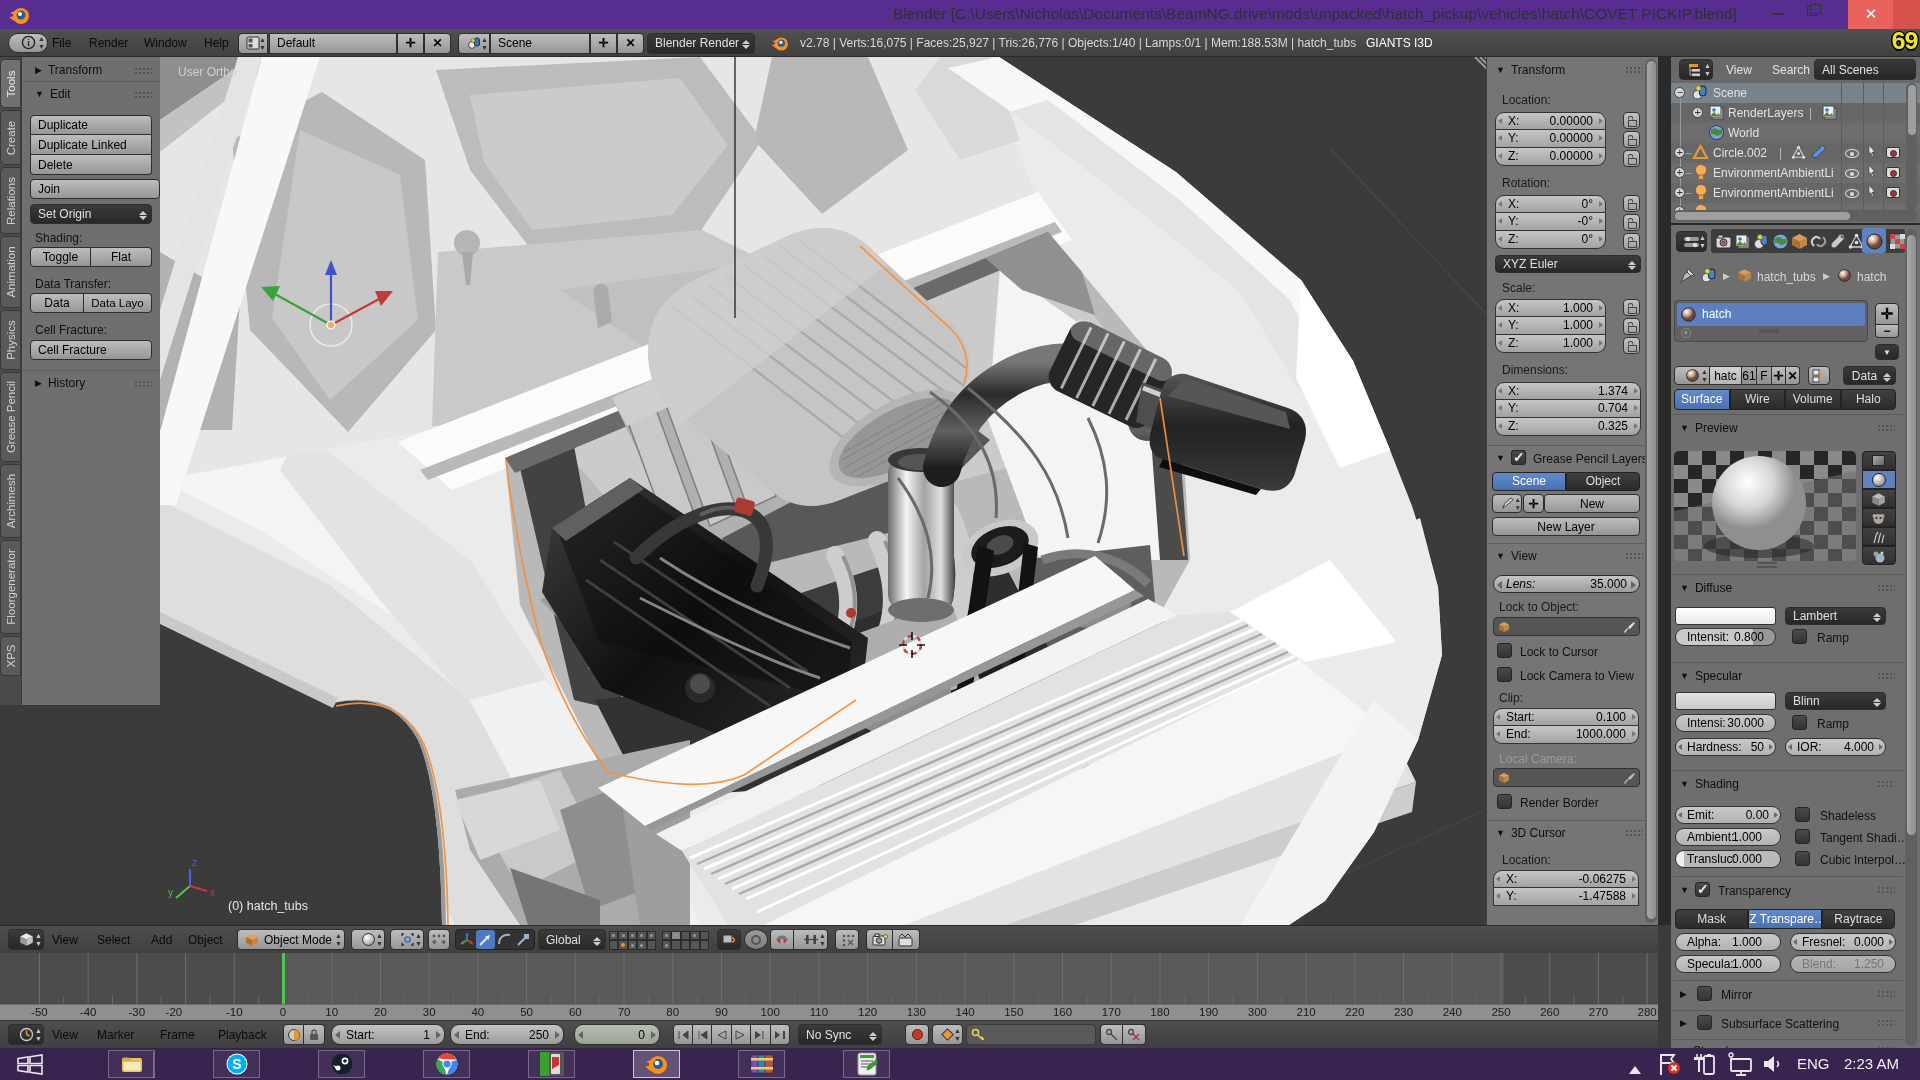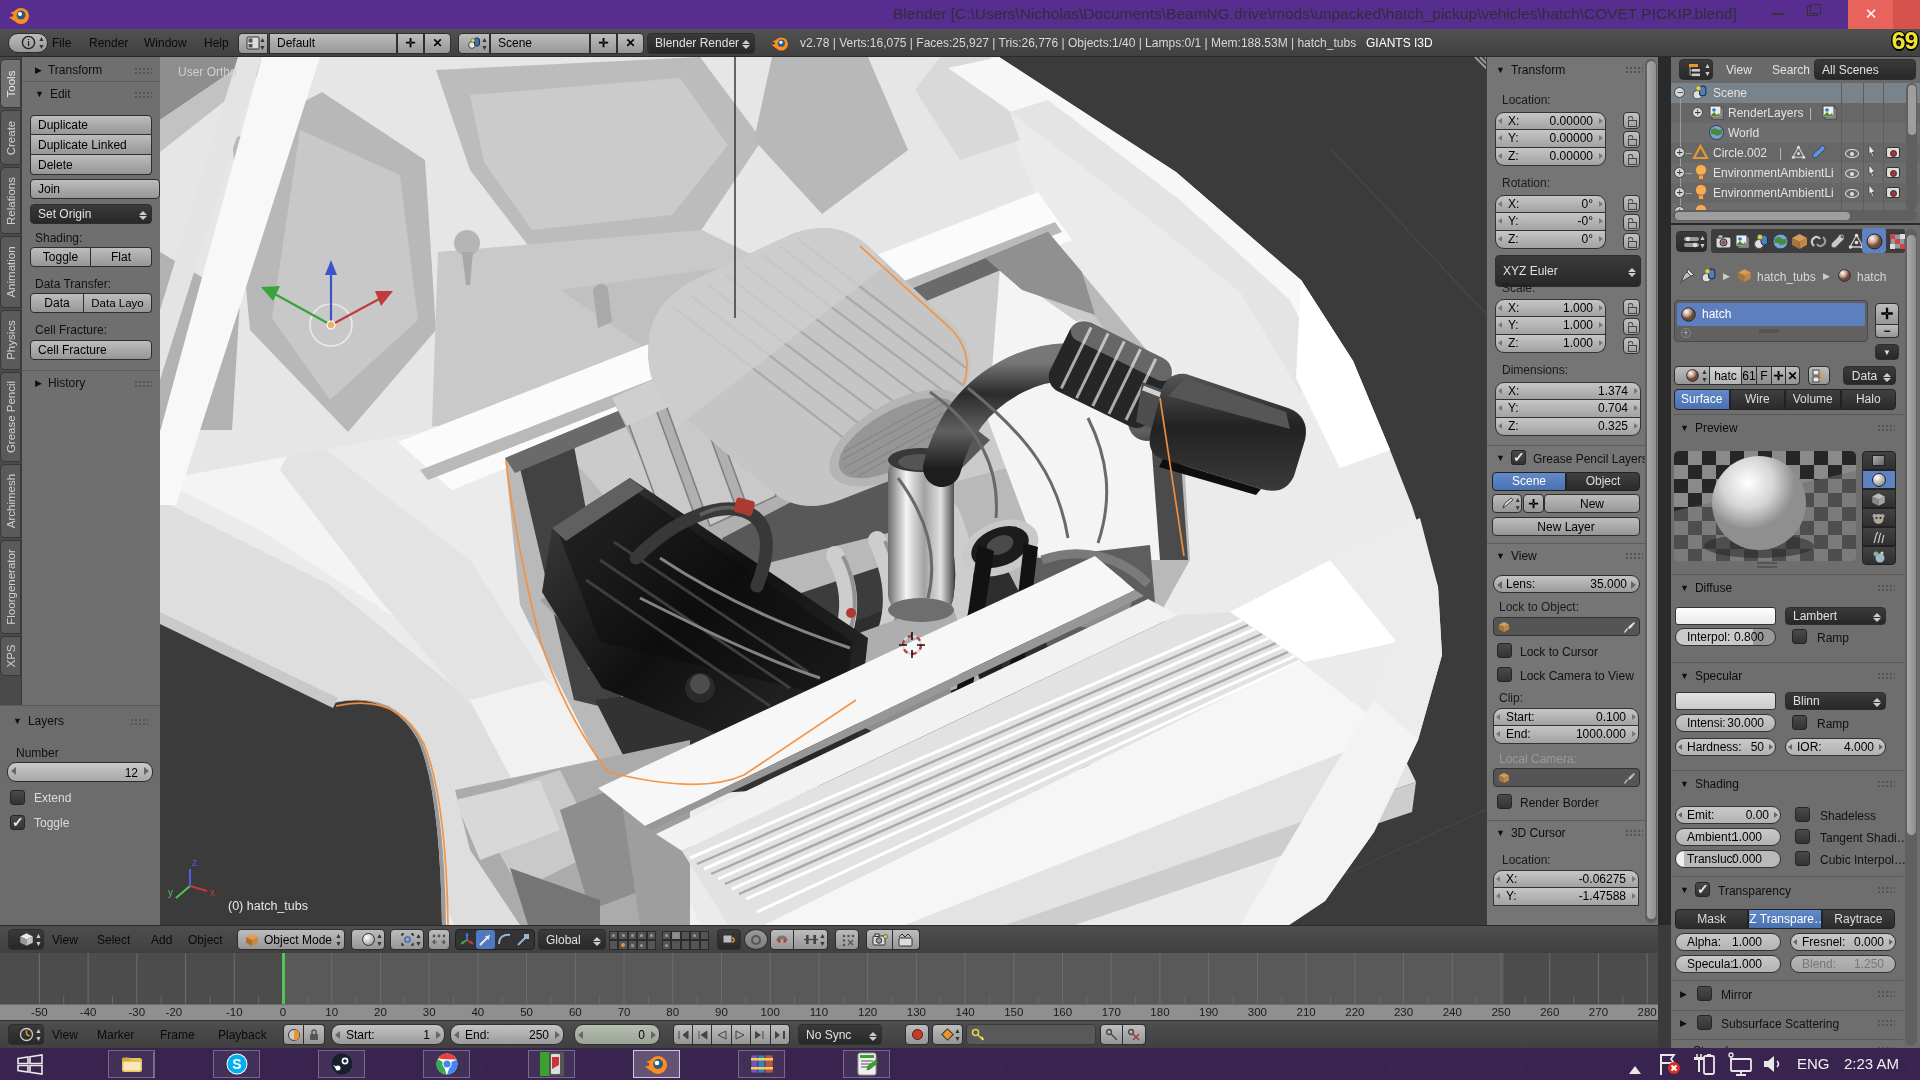--- a/index.html
+++ b/index.html
@@ -145,34 +145,20 @@
  <div class="btn" style="left:8px;top:190px;width:61px;height:20px;border-radius:4px 0 0 4px;">Toggle</div>
  <div class="btn" style="left:69px;top:190px;width:61px;height:20px;border-radius:0 4px 4px 0;border-left:none;">Flat</div>
  <div class="lbl" style="left:13px;top:220px;">Data Transfer:</div>
  <div class="btn" style="left:8px;top:236px;width:54px;height:20px;border-radius:4px 0 0 4px;">Data</div>
  <div class="btn" style="left:62px;top:236px;width:68px;height:20px;border-radius:0 4px 4px 0;border-left:none;font-size:11.5px;">Data Layo</div>
  <div class="lbl" style="left:13px;top:266px;">Cell Fracture:</div>
  <div class="btn left" style="left:8px;top:283px;width:122px;height:20px;">Cell Fracture</div>
  <div style="position:absolute;left:0;top:313px;width:138px;border-top:1px solid #5e5e5e;"></div>
  <div class="phdr closed" style="left:13px;top:319px;">History</div>
  <div class="dots" style="left:112px;top:323px;"></div>
-</div>
-<div class="abs" id="shelf2" style="left:0;top:705px;width:160px;height:220px;background:#6c6c6c;border-top:1px solid #5a5a5a;">
- <div class="phdr" style="left:13px;top:8px;">Layers</div>
- <div class="dots" style="left:130px;top:12px;"></div>
- <div class="lbl" style="left:16px;top:40px;">Number</div>
- <div class="num" style="left:7px;top:56px;width:146px;height:20px;background:linear-gradient(#c9c9c9,#a8a8a8);">
-        <span class="la"></span>
-        <span class="ra"></span>
-        <span class="vl" style="top:3px;">12</span>
-      </div>
- <div class="chk" style="left:10px;top:84px;"></div>
- <div class="lbl" style="left:34px;top:85px;color:#ddd;">Extend</div>
- <div class="chk on" style="left:10px;top:109px;"></div>
- <div class="lbl" style="left:34px;top:110px;color:#ddd;">Toggle</div>
 </div>
 
 <div class="abs" id="vp" style="left:160px;top:57px;width:1329px;height:868px;background:#3b3b3b;overflow:hidden;">
 <svg width="1329" height="868" viewBox="160 57 1329 868" style="position:absolute;left:0;top:0;">
  <defs>
   <linearGradient id="tubeg" x1="0" y1="0" x2="0" y2="1">
             <stop offset="0%" stop-color="#777"></stop>
             <stop offset="30%" stop-color="#2b2b2b"></stop>
             <stop offset="65%" stop-color="#606060"></stop>
             <stop offset="100%" stop-color="#1e1e1e"></stop>
@@ -508,21 +494,21 @@
       </div>
  <div class="nf rb" style="top:174px;">
         <span class="la"></span>
         <span class="ra"></span>
         <span class="nm">Z:</span>
         <span class="vl">0°</span>
       </div>
  <div class="lock" style="top:138px;"></div>
       <div class="lock" style="top:157px;"></div>
       <div class="lock" style="top:176px;"></div>
- <div class="btn dark left arrups" style="left:8px;top:198px;width:146px;height:32px;">XYZ Euler</div>
+ <div class="btn dark left arrups" style="left:8px;top:198px;width:146px;height:18px;">XYZ Euler</div>
  <div class="lbl" style="left:15px;top:224px;color:#1a1a1a;">Scale:</div>
  <div class="nf rt" style="top:242px;">
         <span class="la"></span>
         <span class="ra"></span>
         <span class="nm">X:</span>
         <span class="vl">1.000</span>
       </div>
  <div class="nf rm" style="top:260px;">
         <span class="la"></span>
         <span class="ra"></span>
@@ -574,21 +560,21 @@
       </div>
  <div class="btn" style="left:36px;top:437px;width:21px;height:19px;font-weight:bold;">✛</div>
  <div class="btn" style="left:57px;top:437px;width:96px;height:19px;">New</div>
  <div class="btn" style="left:5px;top:460px;width:148px;height:19px;">New Layer</div>
  <div style="position:absolute;left:0;top:486px;width:160px;border-top:1px solid #5e5e5e;"></div>
  <div class="phdr" style="left:9px;top:492px;">View</div>
       <div class="dots" style="left:138px;top:495px;"></div>
  <div class="num" style="left:6px;top:518px;width:147px;height:18px;">
         <span class="la" style="top:5px;"></span>
         <span class="ra" style="top:5px;"></span>
-        <span class="nm" style="left:12px;top:1px;">Lens:</span>
+        <span class="nm" style="left:12px;top:1px;font-style:italic;">Lens:</span>
         <span class="vl" style="right:12px;top:1px;">35.000</span>
       </div>
  <div class="lbl" style="left:12px;top:543px;color:#1a1a1a;">Lock to Object:</div>
  <div class="abs" style="left:6px;top:560px;width:147px;height:19px;background:#555;border:1px solid #333;border-radius:4px;">
   <svg width="12" height="12" viewBox="0 0 12 12" style="position:absolute;left:4px;top:3px;">
           <path d="M6 1 L11 3.5 L6 6 L1 3.5 Z" fill="#d89c5a"></path>
           <path d="M1 3.5 L6 6 L6 11 L1 8.5 Z" fill="#a9743c"></path>
           <path d="M11 3.5 L6 6 L6 11 L11 8.5 Z" fill="#c08848"></path>
         </svg>
   <svg width="13" height="13" viewBox="0 0 13 13" style="position:absolute;right:3px;top:3px;">
@@ -976,21 +962,21 @@
           <circle cx="5" cy="5" r="2.5" fill="#8aa"></circle>
           <circle cx="11" cy="4" r="1.5" fill="#dd8"></circle>
         </svg>
       </div>
  <div class="psep" style="top:349px;"></div>
  <div class="phdr" style="left:9px;top:356px;">Diffuse</div>
       <div class="dots" style="left:206px;top:359px;"></div>
  <div class="abs" style="left:4px;top:382px;width:101px;height:18px;background:linear-gradient(#fff,#e8e8e8);border:1px solid #333;border-radius:3px;"></div>
  <div class="btn dark left arrups" style="left:114px;top:382px;width:101px;height:18px;">Lambert</div>
  <div class="sl" style="left:4px;top:403px;width:101px;background:linear-gradient(90deg,#c9c9c9 0 78%,#989898 78%);">
-        <span class="nm">Interpol:</span>
+        <span class="nm">Intensit:</span>
         <span class="vl">0.800</span>
       </div>
  <div class="chk" style="left:121px;top:404px;"></div>
       <div class="lbl" style="left:146px;top:406px;">Ramp</div>
  <div class="psep" style="top:437px;"></div>
  <div class="phdr" style="left:9px;top:444px;">Specular</div>
       <div class="dots" style="left:206px;top:447px;"></div>
  <div class="abs" style="left:4px;top:467px;width:101px;height:18px;background:linear-gradient(#e2e2e2,#cacaca);border:1px solid #333;border-radius:3px;"></div>
  <div class="btn dark left arrups" style="left:114px;top:467px;width:101px;height:18px;">Blinn</div>
  <div class="sl" style="left:4px;top:489px;width:101px;background:linear-gradient(#c9c9c9,#b2b2b2);">

